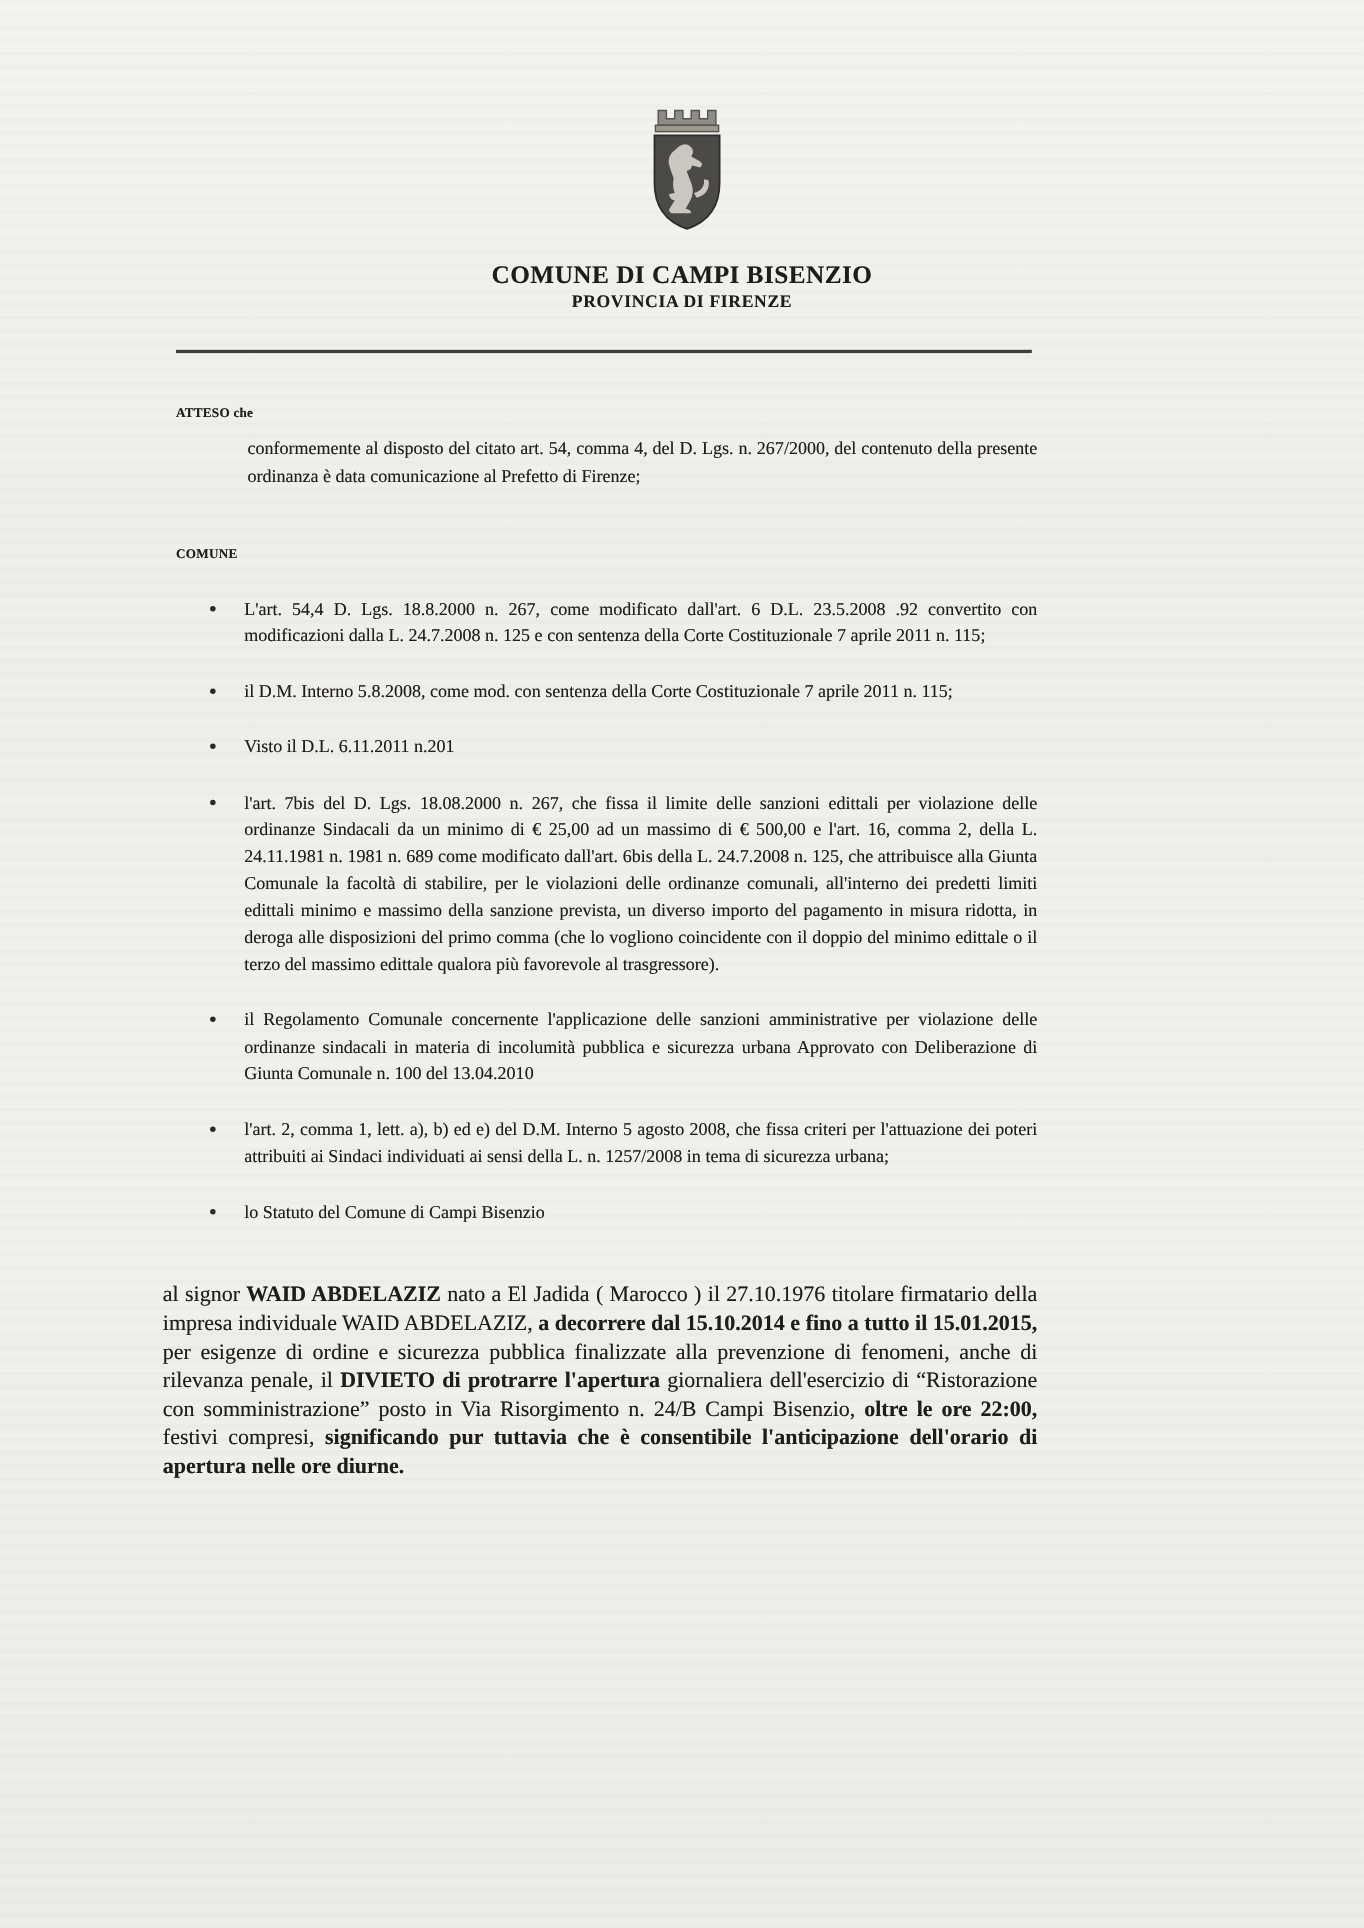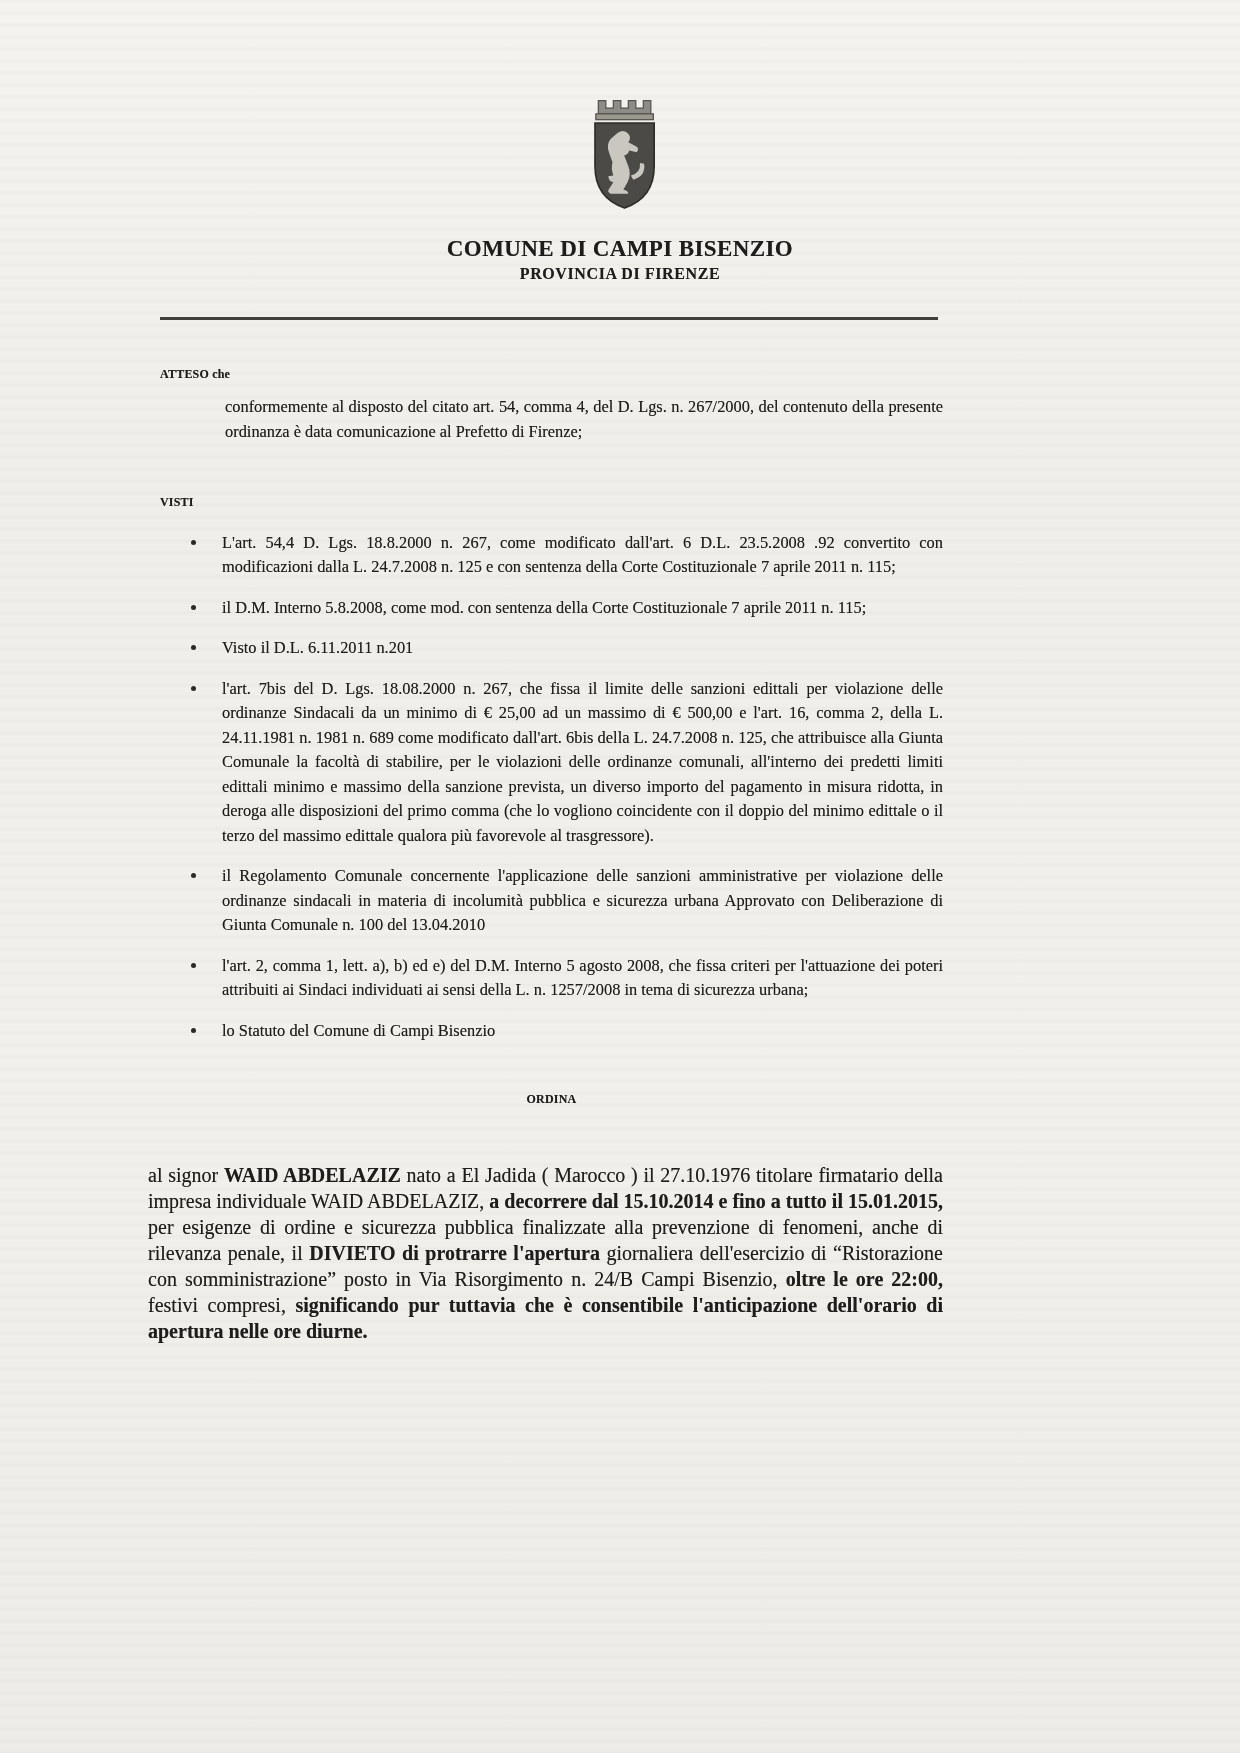--- a/index.html
+++ b/index.html
@@ -17,21 +17,21 @@
   .crest { width:100px; height:140px; display:inline-block; }
   .commune { font-size:23px; font-weight:bold; letter-spacing:0.4px; margin-top:4px; }
   .province { font-size:16px; font-weight:bold; letter-spacing:0.6px; margin-top:3px;font-family:Liberation Serif, serif; }
   .rule { border:none; height:2.5px; background:#3f3e3b; width:778px; margin:34px 0 0 160px; }
   .content { width:783px; margin-left:160px; font-size:16.4px; line-height:24.5px; }
   h3.sec { font-size:12px; font-weight:bold; letter-spacing:0.2px; }
   .atteso-h { margin-top:42px; }
   .atteso-p { margin:9px 0 16px 65px; text-align:justify; }
   .visti-h { margin-top:46px; }
   ul.visti { list-style:none; margin-top:16px; }
-  ul.visti li { position:relative; padding-left:62px; margin-top:16px; }
+  ul.visti li { position:relative; padding-left:62px; margin-top:26px; }
   ul.visti li .dot { position:absolute; left:31px; top:9px; width:5px; height:5px; border-radius:50%; background:#2b2a28; }
   ul.visti li .txt { display:block; text-align:justify; }
   .ordina-h { text-align:center; margin-top:44px; letter-spacing:0.5px; }
   .ordina-p { margin-top:50px; margin-left:-12px; width:795px; text-align:justify; font-size:20px; line-height:26px; }
   .b { font-weight:bold; }
 </style>
 </head>
 <body>
 
 <div class="scan">
@@ -54,21 +54,21 @@
     <div class="province">PROVINCIA DI FIRENZE</div>
   </div>
 
   <hr class="rule">
 
   <div class="content">
 
     <h3 class="sec atteso-h">ATTESO che</h3>
     <p class="atteso-p">conformemente al disposto del citato art. 54, comma 4, del D. Lgs. n. 267/2000, del contenuto della presente ordinanza è data comunicazione al Prefetto di Firenze;</p>
 
-    <h3 class="sec visti-h">VISTI</h3>
+    <h3 class="sec visti-h">COMUNE</h3>
 
     <ul class="visti">
       <li>
           <span class="dot"></span>
           <span class="txt">L'art. 54,4 D. Lgs. 18.8.2000 n. 267, come modificato dall'art. 6 D.L. 23.5.2008 .92 convertito con modificazioni dalla L. 24.7.2008 n. 125 e con sentenza della Corte Costituzionale 7 aprile 2011 n. 115;</span>
         </li>
       <li>
           <span class="dot"></span>
           <span class="txt">il D.M. Interno 5.8.2008, come mod. con sentenza della Corte Costituzionale 7 aprile 2011 n. 115;</span>
         </li>
@@ -87,18 +87,17 @@
       <li>
           <span class="dot"></span>
           <span class="txt">l'art. 2, comma 1, lett. a), b) ed e) del D.M. Interno 5 agosto 2008, che fissa criteri per l'attuazione dei poteri attribuiti ai Sindaci individuati ai sensi della L. n. 1257/2008 in tema di sicurezza urbana;</span>
         </li>
       <li>
           <span class="dot"></span>
           <span class="txt">lo Statuto del Comune di Campi Bisenzio</span>
         </li>
     </ul>
 
-    <h3 class="sec ordina-h">ORDINA</h3>
 
     <p class="ordina-p"><span>al signor </span><span class="b">WAID ABDELAZIZ</span><span> nato a El Jadida ( Marocco ) il 27.10.1976 titolare firmatario della impresa individuale WAID ABDELAZIZ, </span><span class="b">a decorrere dal 15.10.2014 e fino a tutto il 15.01.2015,</span><span> per esigenze di ordine e sicurezza pubblica finalizzate alla prevenzione di fenomeni, anche di rilevanza penale, il </span><span class="b">DIVIETO di protrarre l'apertura</span><span> giornaliera dell'esercizio di “Ristorazione con somministrazione” posto in Via Risorgimento n. 24/B Campi Bisenzio, </span><span class="b">oltre le ore 22:00,</span><span> festivi compresi, </span><span class="b">significando pur tuttavia che è consentibile l'anticipazione dell'orario di apertura nelle ore diurne.</span></p>
 
   </div>
 </div>
 
 </body></html>

